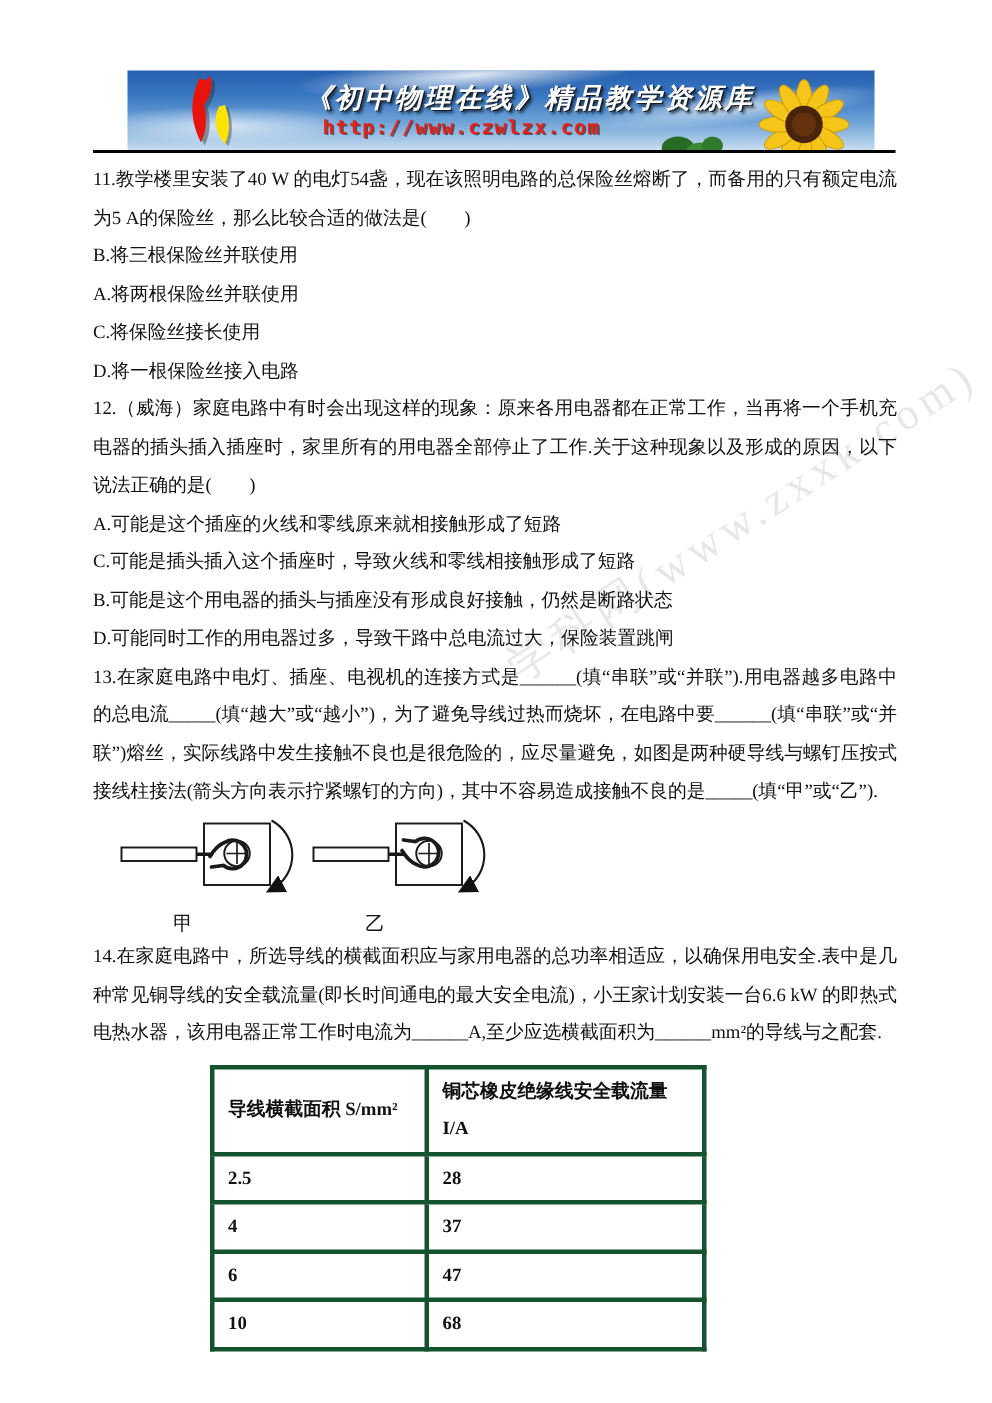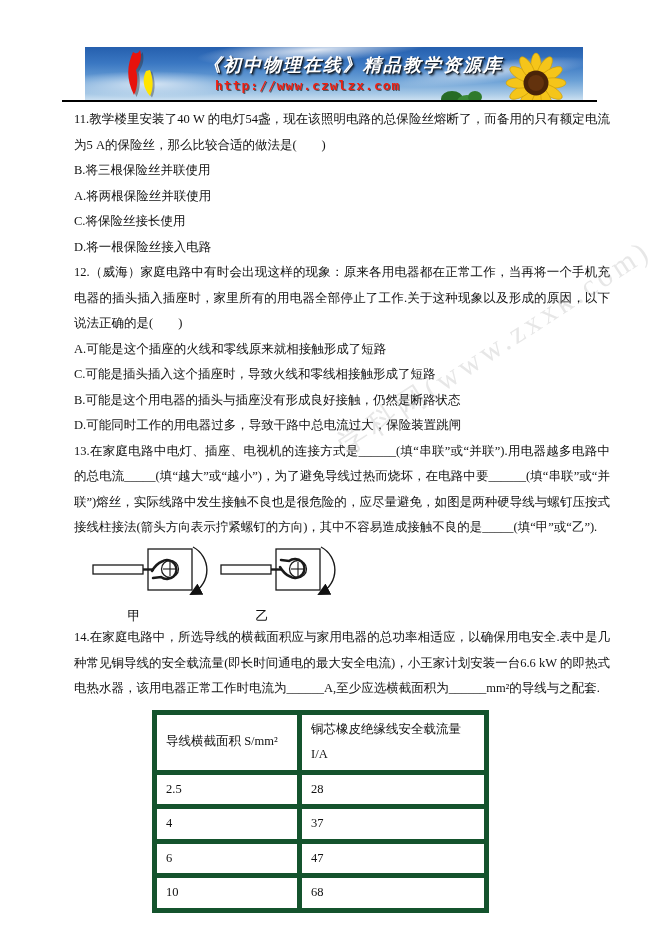--- a/index.html
+++ b/index.html
@@ -23,33 +23,33 @@
   .sunflower{position:absolute;right:6px;bottom:-12px;}
   .foliage{position:absolute;right:100px;bottom:-8px;}
 
   .rule{position:absolute;left:62px;top:100px;width:535px;height:2px;background:#000;}
 
   
   .watermark{position:absolute;left:330px;top:430px;transform:rotate(-33deg);transform-origin:left top;
              font-size:30px;letter-spacing:4px;color:rgba(135,135,135,.20);white-space:nowrap;pointer-events:none;}
 
   
-  .content{position:absolute;left:74px;top:107px;width:536px;font-size:12.5px;line-height:25.5px;
+  .content{position:absolute;left:62px;top:107px;width:536px;font-size:12.5px;line-height:25.5px;
            text-align:justify;}
   .content p.q{margin:0;}
   .opt{line-height:25.5px;}
 
   
   .figure{display:flex;gap:2px;margin:4px 0 2px 16px;}
   .fig-unit{width:126px;text-align:center;}
   .fig-label{font-size:13px;line-height:15px;padding-right:38px;}
 
   
   table.cap{border-collapse:collapse;margin:8px 0 0 78px;}
-  .cap th,.cap td{border:5px solid #14532d;font-weight:normal;text-align:left;vertical-align:middle;
+  .cap th,.cap td{border:3px solid #14532d;font-weight:bold;text-align:left;vertical-align:middle;
                   padding:2px 9px;height:21px;font-size:12.5px;}
   .cap .col1{width:122px;margin-left:20px;}
   .cap .col2{width:164px;}
 </style>
 </head>
 <body>
 
 <div class="page">
 
   <svg width="0" height="0" style="position:absolute">

